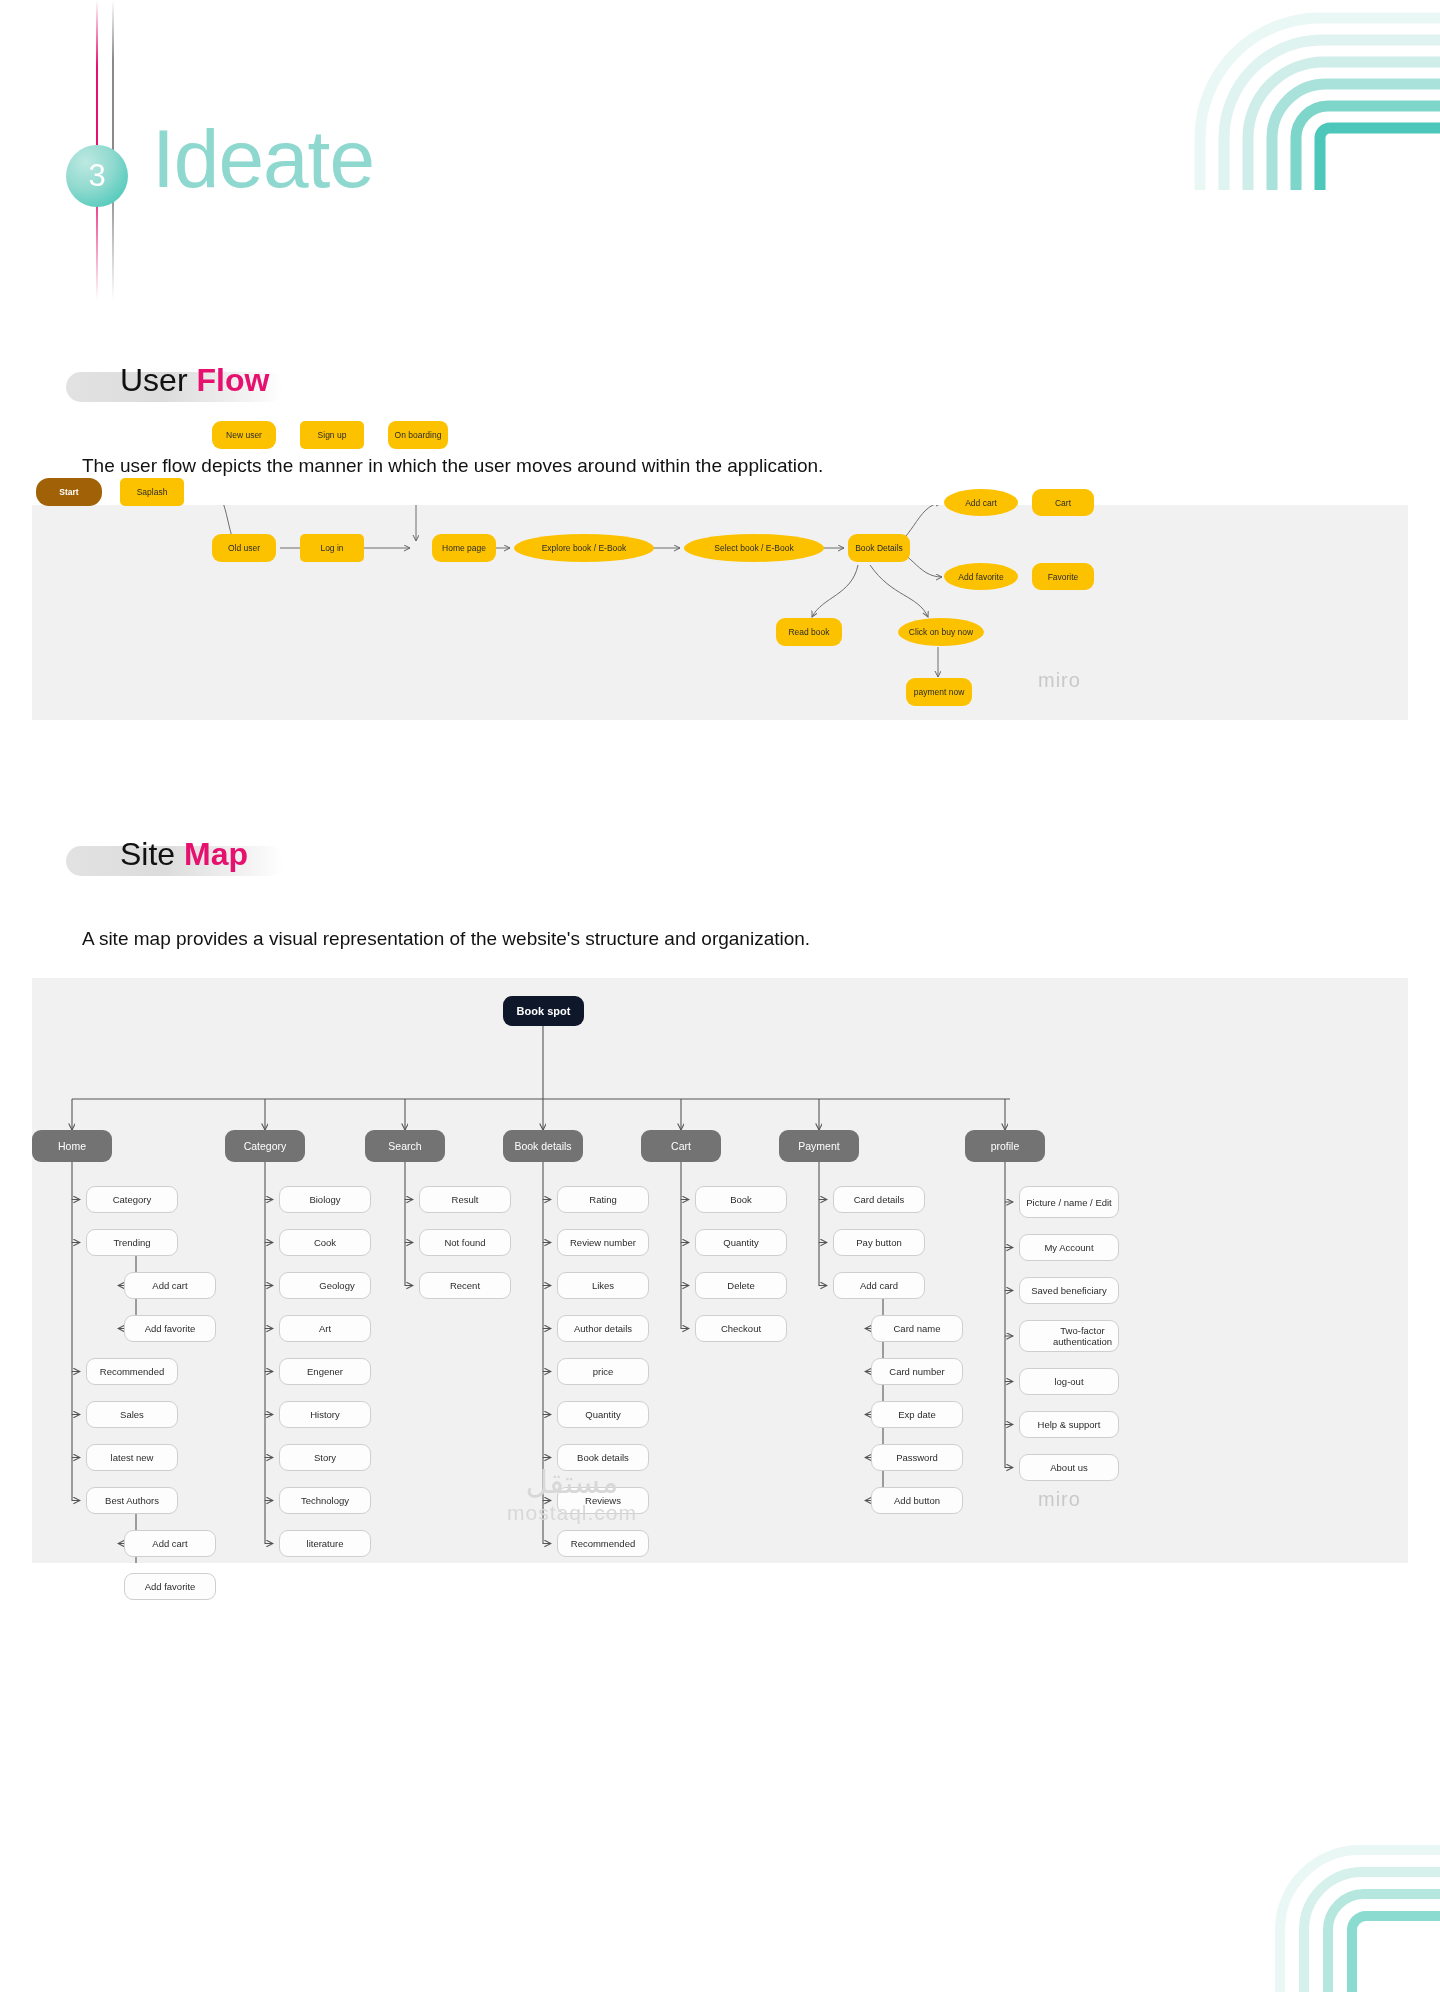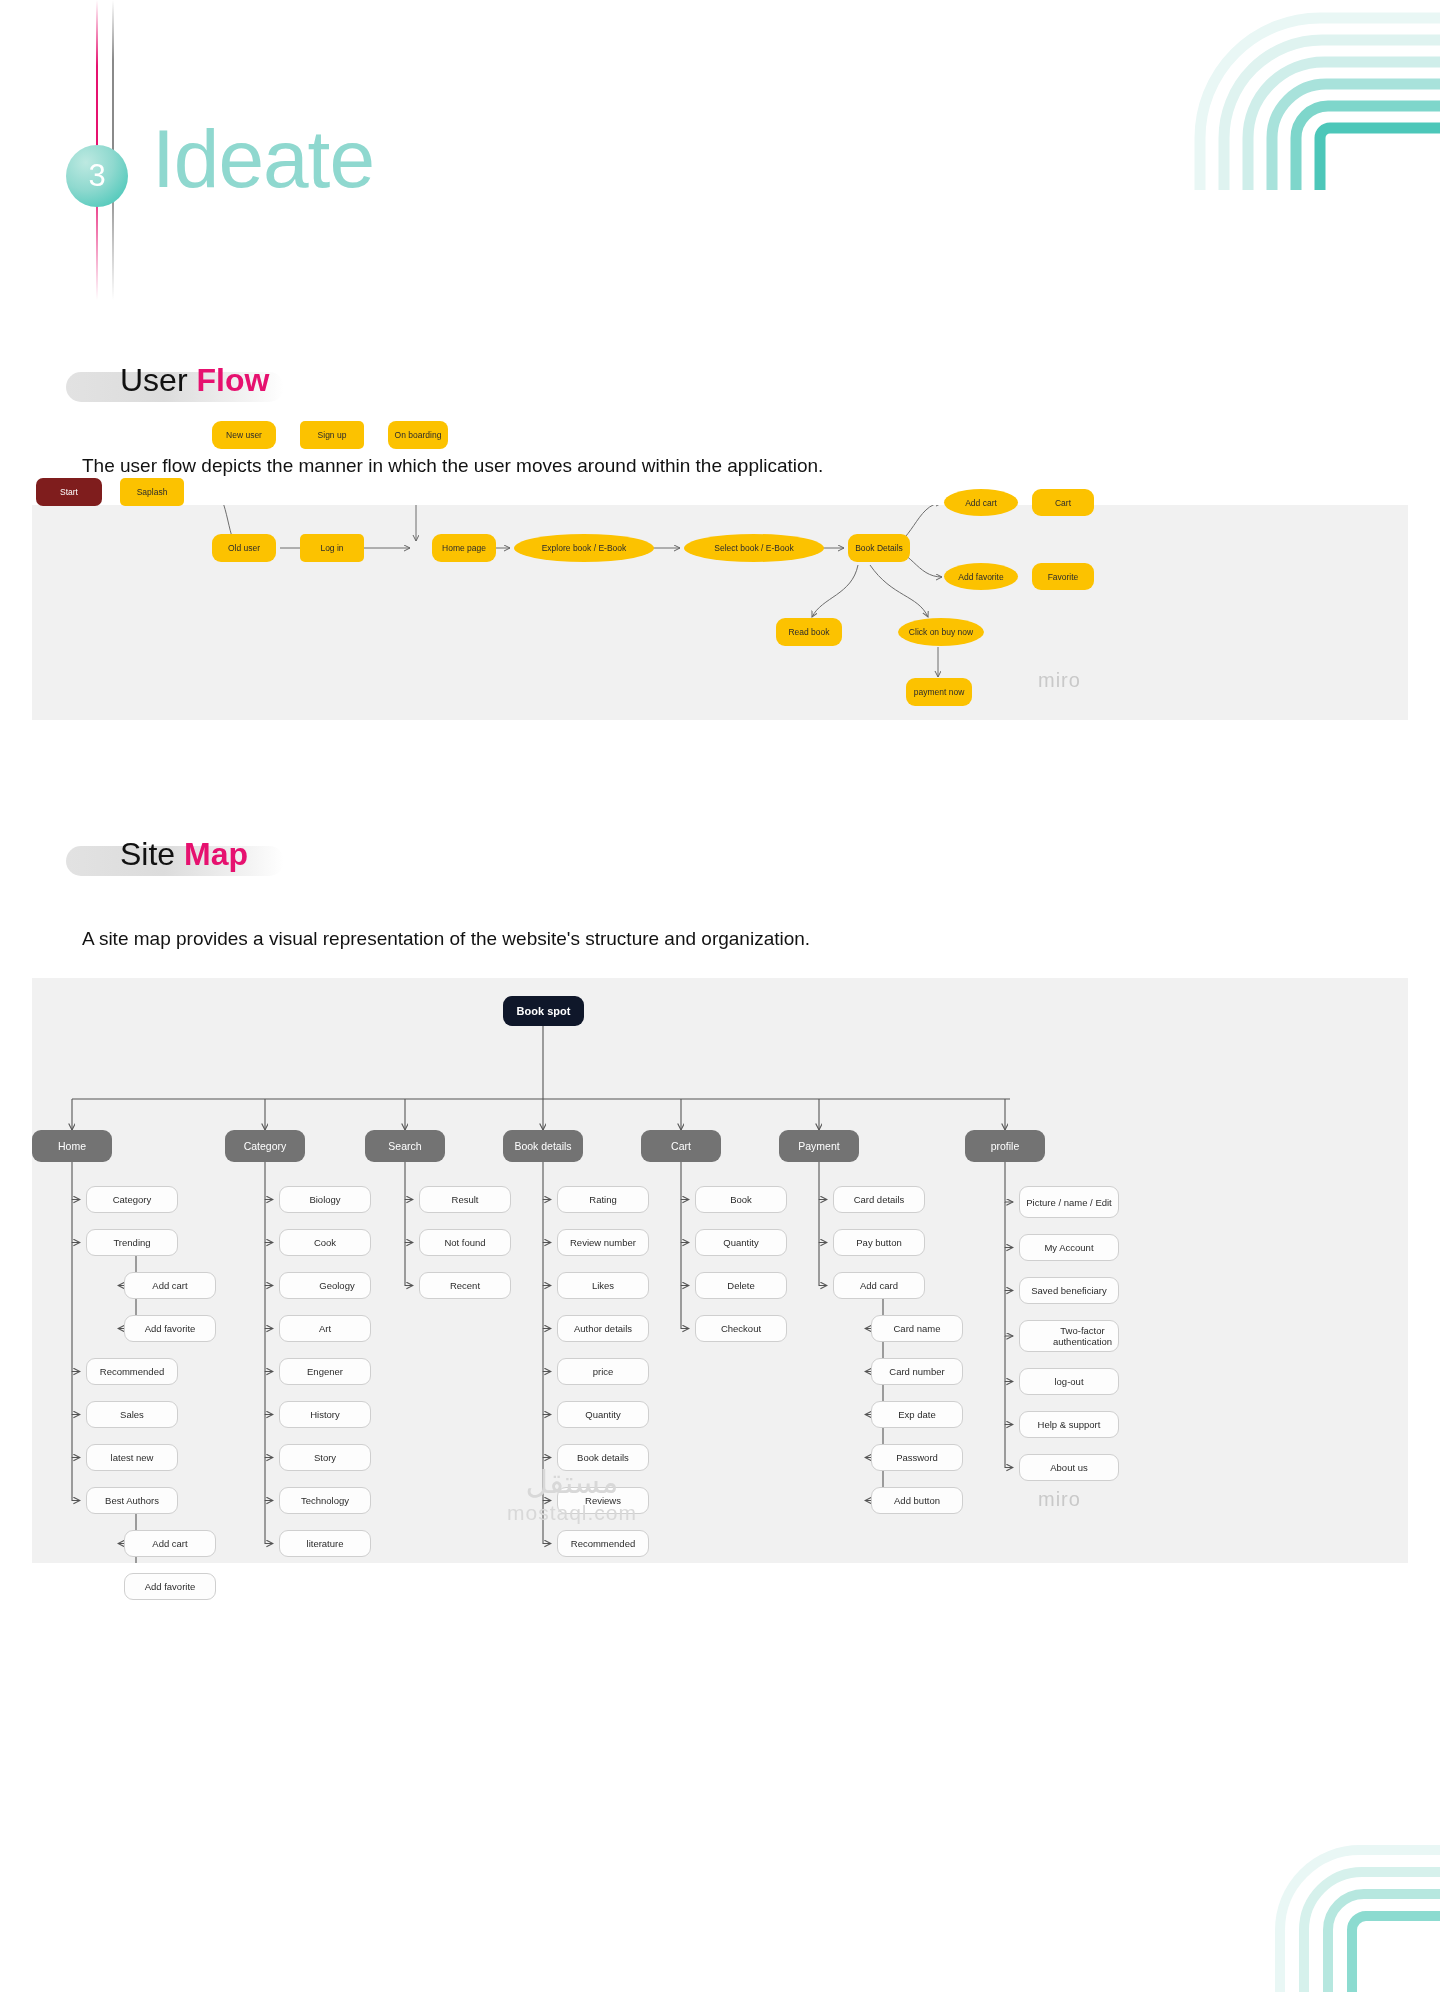--- a/index.html
+++ b/index.html
@@ -45,21 +45,21 @@
   .miro{position:absolute;font-size:20px;color:#c9c9c9;letter-spacing:1px;}
 
   
   .node{
     position:absolute;display:flex;align-items:center;justify-content:center;
     text-align:center;box-sizing:border-box;
   }
   .n-yellow{background:#fcc200;color:#2b2b2b;border-radius:5px;font-size:8.5px;}
   .n-yellow.round{border-radius:9px;}
   .n-ellipse{background:#fcc200;color:#2b2b2b;border-radius:50%;font-size:8.5px;}
-  .n-black{background:#7f1d1d;color:#ffffff;border-radius:7px;font-size:8.5px;}
+  .n-black{background:#a16207;color:#ffffff;border-radius:13px;font-size:8.5px;font-weight:bold;}
 
   
   .sm-root{
     position:absolute;background:#0f172a;color:#fff;border-radius:9px;
     display:flex;align-items:center;justify-content:center;font-size:11px;font-weight:700;
   }
   .sm-top{
     position:absolute;background:#737373;color:#fff;border-radius:9px;
     display:flex;align-items:center;justify-content:center;font-size:10.5px;font-weight:400;
   }

